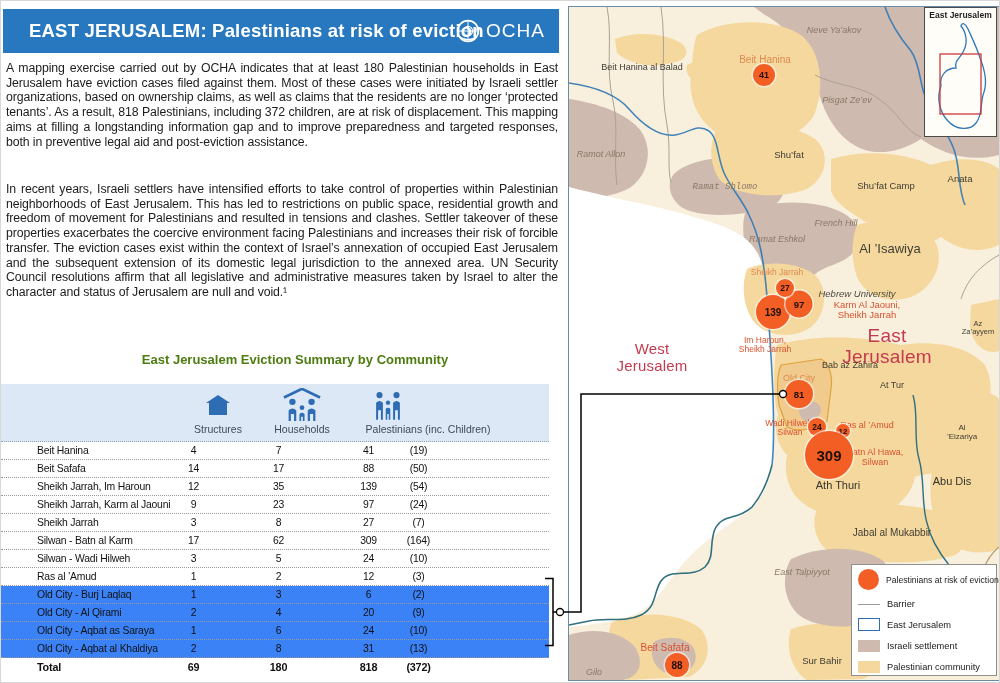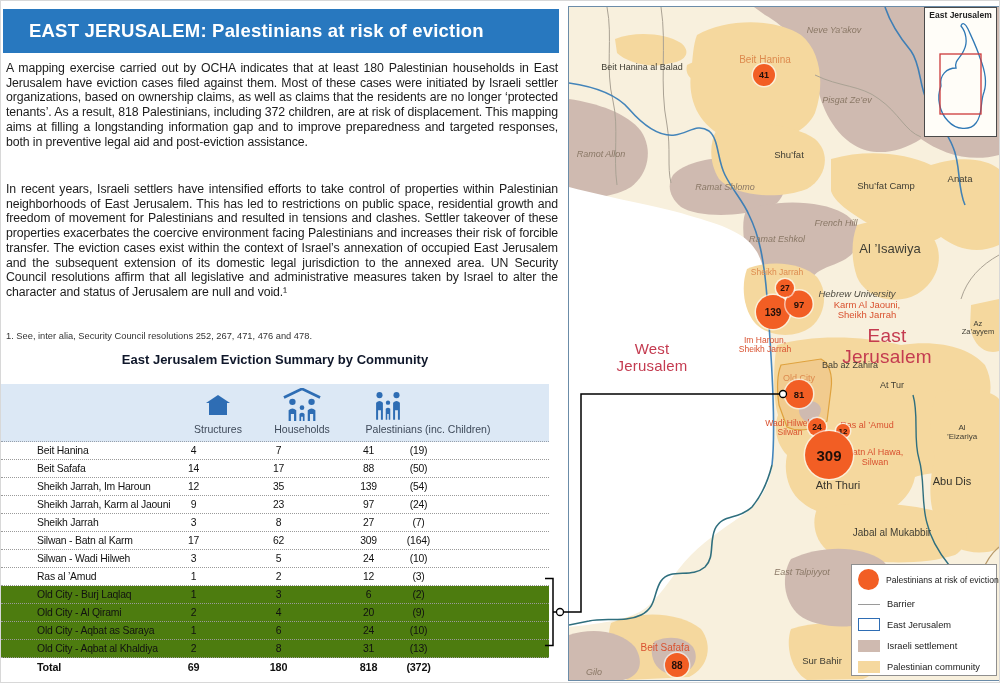--- a/index.html
+++ b/index.html
@@ -12,30 +12,30 @@
   .hdr .t b{font-weight:700;}
   .hdr .t span{font-weight:600;}
   .ocha{position:absolute;right:14px;top:0;height:44px;display:flex;align-items:center;gap:5px;}
   .ocha .word{color:#fff;font-size:19px;letter-spacing:1px;font-weight:400;}
   .para{position:absolute;left:5px;width:552px;margin:0;font-size:12.3px;line-height:14.7px;
         color:#1c1c1c;text-align:justify;letter-spacing:-0.1px;}
   .p1{top:60px;}
   .p2{top:181px;}
   .fnote{position:absolute;left:5px;top:330px;width:540px;margin:0;font-size:9.3px;color:#333;}
   .ttitle{position:absolute;left:0;top:351px;width:548px;margin:0;text-align:center;
-          font-size:13px;font-weight:700;color:#0f172a;}
+          font-size:13px;font-weight:700;color:#4d7c0f;padding-left:20px;}
   
   .thead{position:absolute;left:0;top:383px;width:548px;height:57px;background:#dce8f5;
          border-bottom:1px dotted #97a0ab;}
   .hicon{position:absolute;transform:translateX(-50%);top:9px;}
   .hlabel{position:absolute;transform:translateX(-50%);top:39px;font-size:10.5px;color:#3f4a5a;white-space:nowrap;}
   .tbody{position:absolute;left:0;top:441px;width:548px;}
   .trow{display:flex;height:17px;align-items:center;border-bottom:1px dotted #9a9a9a;
         font-size:10.4px;color:#111;letter-spacing:-0.2px;}
-  .trow.oc{background:#4d7c0f;}
+  .trow.oc{background:#3b82f6;}
   .trow.total{font-weight:700;border-bottom:none;height:18px;font-size:10.8px;}
   .c{white-space:nowrap;}
   .c.name{flex:0 0 170px;padding-left:36px;box-sizing:border-box;}
   .c.n1{flex:0 0 45px;text-align:center;}
   .c.n2{flex:0 0 125px;text-align:center;}
   .c.n3{flex:0 0 55px;text-align:center;}
   .c.n4{flex:0 0 45px;text-align:center;}
   .c.fill{flex:1;}
   
   .map{position:absolute;left:567px;top:5px;width:430px;height:673px;background:#f8f0dd;
@@ -77,25 +77,33 @@
 </head>
 <body>
 
 <div class="page">
 
   <div class="hdr">
     <div class="t">
       <b>EAST JERUSALEM:</b>
       <span>Palestinians at risk of eviction</span>
     </div>
+    <div class="ocha">
+      <svg width="26" height="26" viewBox="0 0 24 24">
+        <circle cx="12" cy="12" r="9.5" fill="none" stroke="#fff" stroke-width="1.6"></circle>
+        <circle cx="12" cy="12" r="4.2" fill="none" stroke="#fff" stroke-width="1.1"></circle>
+        <path d="M12,2.5 V21.5 M2.5,12 H21.5" stroke="#fff" stroke-width="0.9" fill="none"></path>
+        <path d="M4,17 Q12,23 20,17" stroke="#fff" stroke-width="1.2" fill="none"></path>
+      </svg>
+      <span class="word">OCHA</span>
+    </div>
   </div>
 
   <p class="para p1">A mapping exercise carried out by OCHA indicates that at least 180 Palestinian households in East Jerusalem have eviction cases filed against them.  Most of these cases were initiated by Israeli settler organizations, based on ownership claims, as well as claims that the residents are no longer ‘protected tenants’. As a result, 818 Palestinians, including 372 children, are at risk of displacement. This mapping aims at filling a longstanding information gap and to improve preparedness and targeted responses, both in preventive legal aid and post-eviction assistance.</p>
   <p class="para p2">In recent years, Israeli settlers have intensified efforts to take control of properties within Palestinian neighborhoods of East Jerusalem. This has led to restrictions on public space, residential growth and freedom of movement for Palestinians and resulted in tensions and clashes. Settler takeover of these properties exacerbates the coercive environment facing Palestinians and increases their risk of forcible transfer. The eviction cases exist within the context of Israel’s annexation of occupied East Jerusalem and the subsequent extension of its domestic legal jurisdiction to the annexed area. UN Security Council resolutions affirm that all legislative and administrative measures taken by Israel to alter the character and status of Jerusalem are null and void.¹</p>
-  <p class="fnote">1.  See, inter alia, Security Council resolutions 252, 267, 471, 476 and 478.</p>
 
   <h2 class="ttitle">East Jerusalem Eviction Summary by Community</h2>
 
   <div class="thead">
     <span class="hicon" style="left:217px;">
       <svg width="26" height="24" viewBox="0 0 26 22">
           <path d="M13,1 L25,9 L22,9 L22,21 L4,21 L4,9 L1,9 Z" fill="#2e6db4"></path>
         </svg>
     </span>
     <span class="hicon" style="left:301px;top:4px;">
@@ -285,21 +293,21 @@
         <path d="M344,388 C350,408 344,432 350,452 C356,472 352,496 358,516 C362,534 372,548 380,558" stroke-width="1.4"></path>
       </g>
     </svg>
 
     <span class="lbl dark" style="left:73px;top:61px;">Beit Hanina al Balad</span>
     <span class="lbl settle" style="left:265px;top:24px;">Neve Ya’akov</span>
     <span class="lbl evict faded" style="left:196px;top:52px;font-size:10px;">Beit Hanina</span>
     <span class="lbl settle" style="left:278px;top:94px;">Pisgat Ze’ev</span>
     <span class="lbl settle" style="left:32px;top:148px;">Ramot Allon</span>
     <span class="lbl dark" style="left:220px;top:148px;font-size:9.5px;">Shu’fat</span>
-    <span class="lbl settle" style="left:156px;top:181px;">Ramat Shlomo</span>
+    <span class="lbl settle" style="left:156px;top:181px;font-family:Liberation Mono, monospace;">Ramat Shlomo</span>
     <span class="lbl dark" style="left:317px;top:179px;font-size:9.5px;">Shu’fat Camp</span>
     <span class="lbl dark" style="left:391px;top:172px;font-size:9.5px;">Anata</span>
     <span class="lbl settle" style="left:267px;top:217px;">French Hill</span>
     <span class="lbl settle" style="left:208px;top:233px;">Ramat Eshkol</span>
     <span class="lbl dark" style="left:321px;top:242px;font-size:13px;">Al ’Isawiya</span>
     <span class="lbl evict faded" style="left:208px;top:266px;font-size:8.5px;">Sheikh Jarrah</span>
     <span class="lbl uni" style="left:288px;top:287px;">Hebrew University</span>
     <span class="lbl evict" style="left:298px;top:303px;font-size:9.5px;">Karm Al Jaouni,
 Sheikh Jarrah</span>
     <span class="lbl dark sm" style="left:409px;top:321px;">Az Za’ayyem</span>

